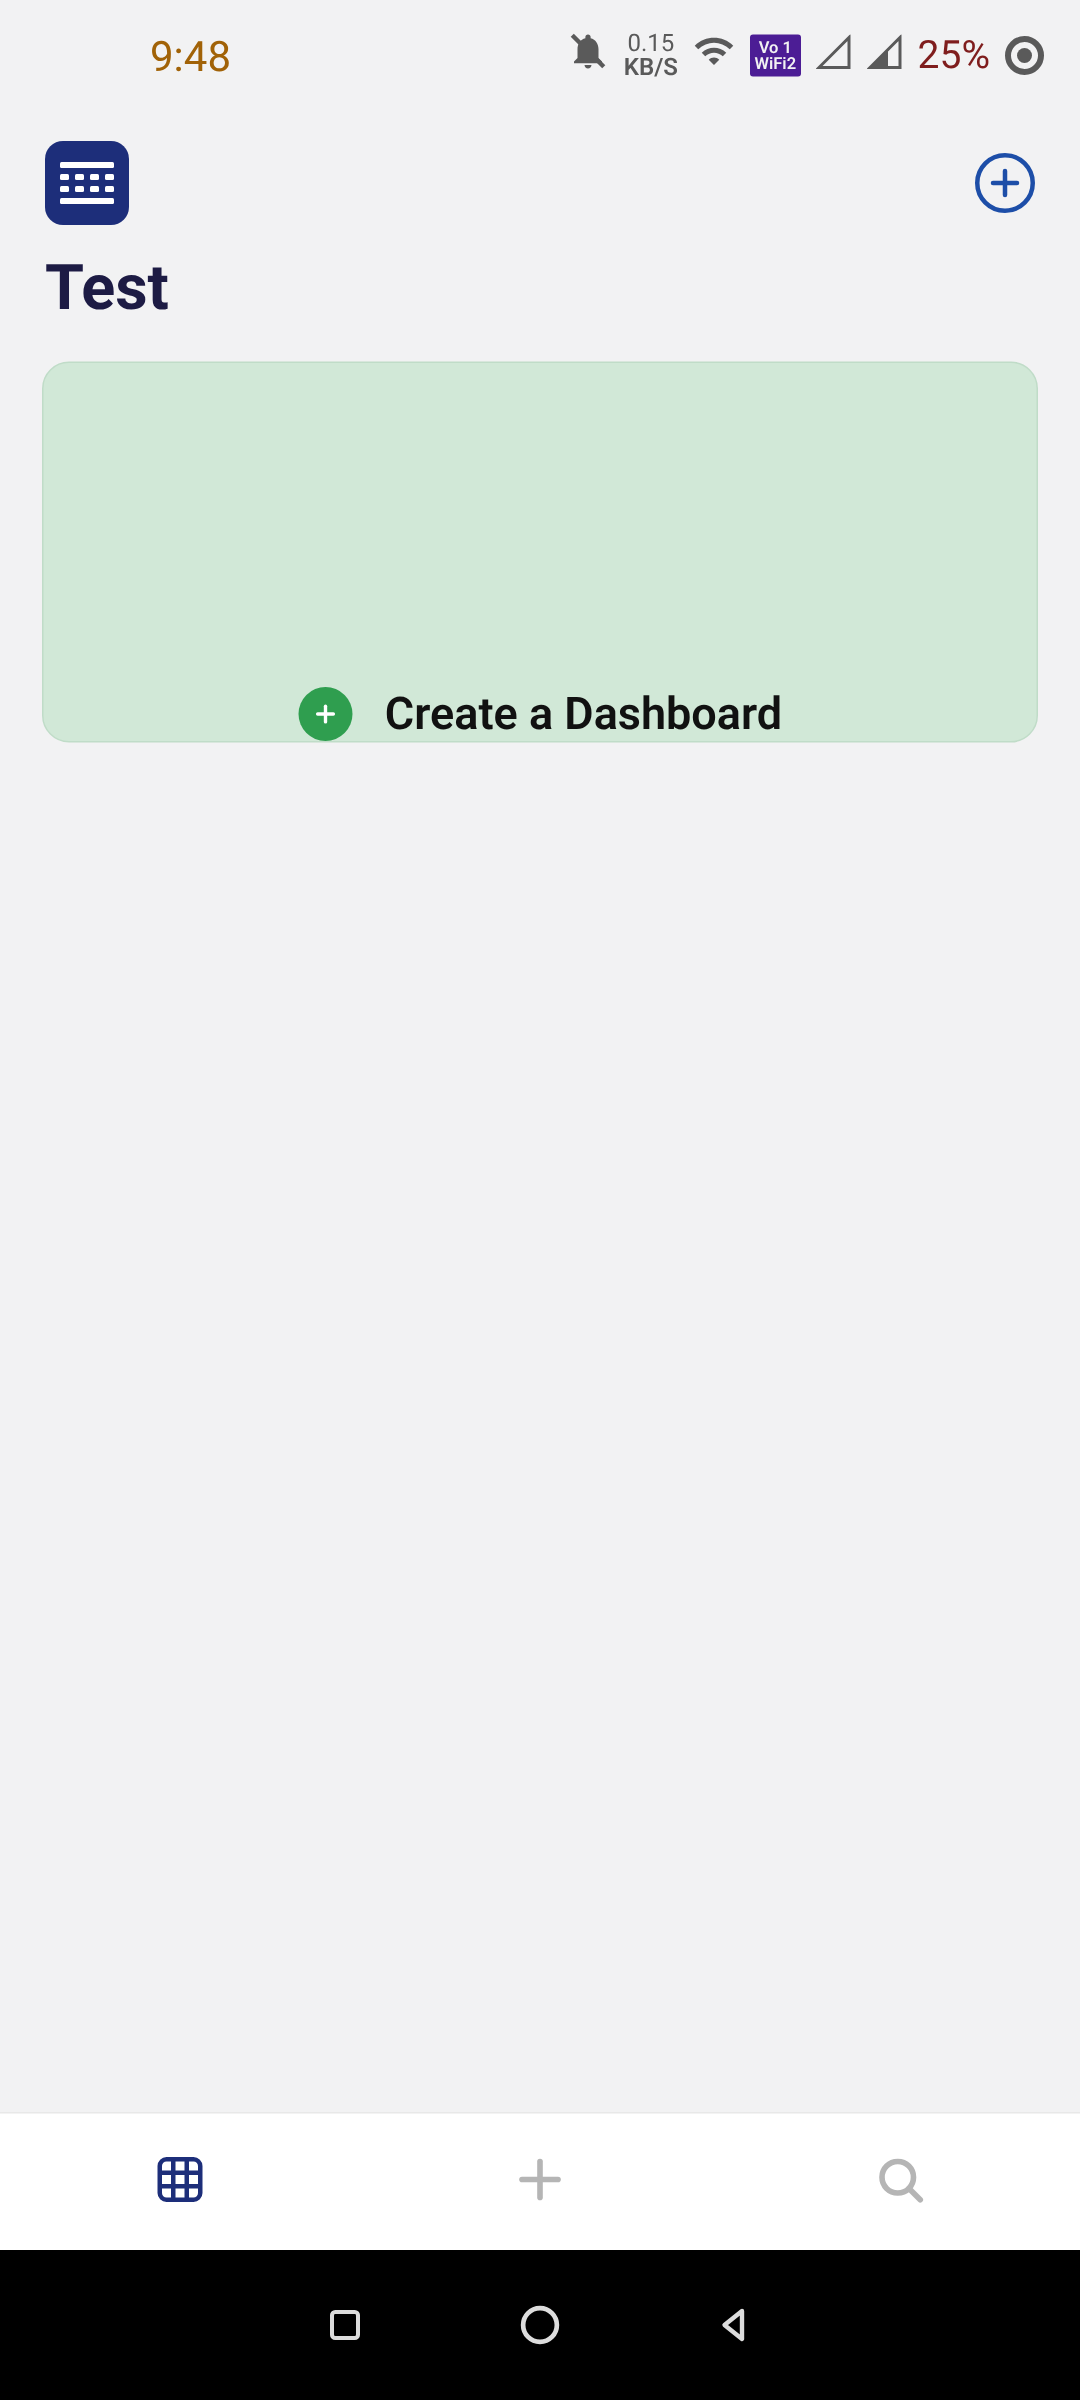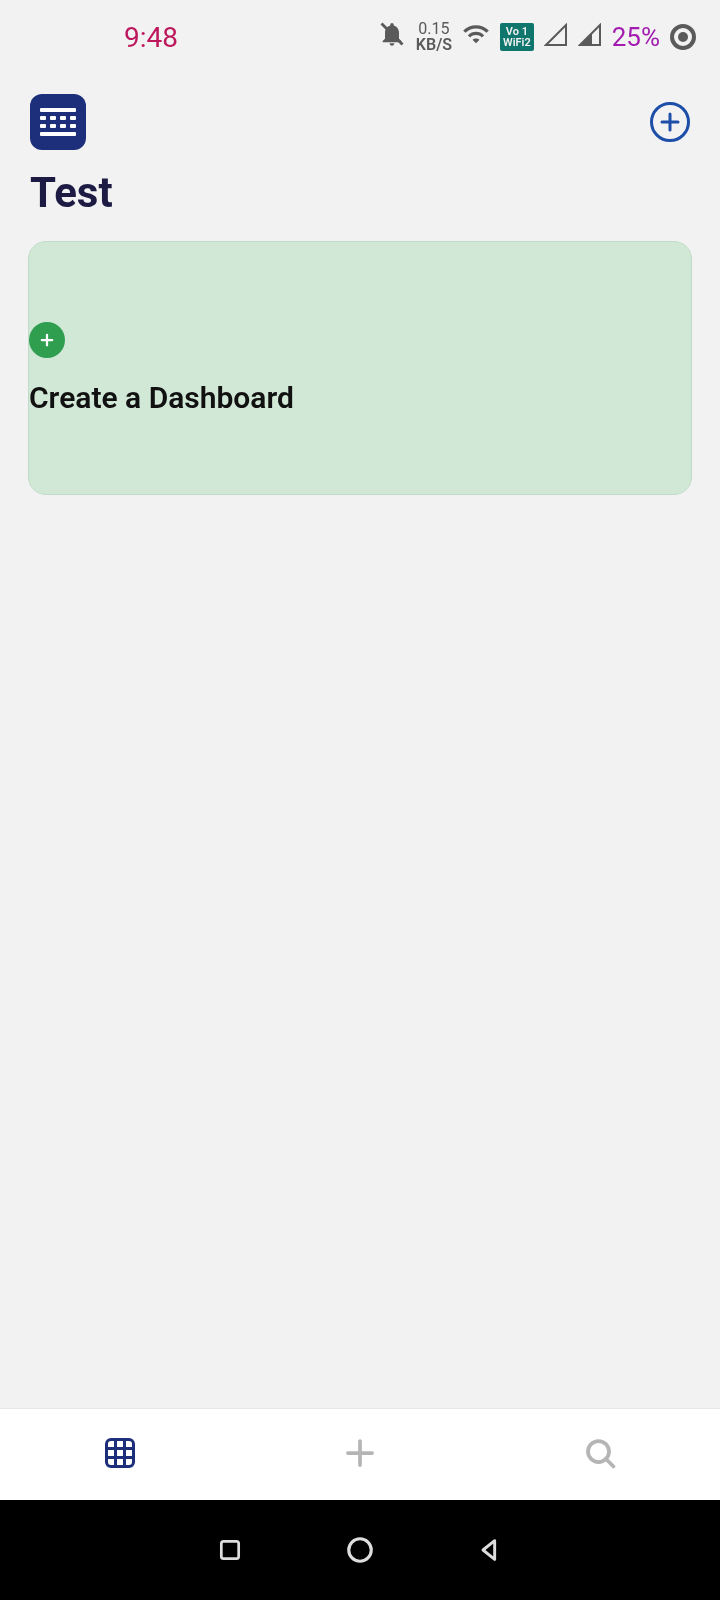--- a/index.html
+++ b/index.html
@@ -13,53 +13,53 @@
     }
     .status-bar {
       height: 74px;
       display: flex;
       align-items: center;
       padding: 0 24px;
       color: #5a5a5a;
       font-size: 28px;
     }
     .status-time {
-      margin-left: 100px;
-      color: #be185d;
+      margin-left: 76px;
+      color: #a16207;
       font-weight: 400;
     }
     .status-right {
       margin-left: auto;
       display: flex;
       align-items: center;
       gap: 10px;
     }
     .kbs {
       display: flex;
       flex-direction: column;
       align-items: center;
       font-size: 14px;
       line-height: 1;
       color: #5a5a5a;
     }
     .kbs-top { font-size: 16px; }
     .kbs-bot { font-size: 16px; font-weight: 600; }
     .vowifi {
-      background: #0f766e;
+      background: #4c1d95;
       color: #f2f2f3;
       font-size: 11px;
       line-height: 1;
       padding: 3px 3px;
       border-radius: 2px;
       display: flex;
       flex-direction: column;
       align-items: center;
       font-weight: 600;
     }
-    .battery-text { font-size: 26px; color: #a21caf; }
+    .battery-text { font-size: 26px; color: #7f1d1d; }
     .ring-icon {
       width: 26px;
       height: 26px;
       border: 4px solid #5a5a5a;
       border-radius: 50%;
       display: flex;
       align-items: center;
       justify-content: center;
     }
     .ring-icon::after {
@@ -100,22 +100,21 @@
       color: #1d1b44;
       padding: 18px 30px 24px 30px;
     }
     .card {
       margin: 0 28px;
       background: #d1e8d7;
       border: 1px solid #c0dcc8;
       border-radius: 18px;
       height: 254px;
       display: flex;
-      flex-direction: column;
-      align-items: flex-start;
+      align-items: flex-end;
       justify-content: center;
       gap: 22px;
     }
     .card-plus {
       width: 36px;
       height: 36px;
       background: #2f9e4f;
       border-radius: 50%;
       display: flex;
       align-items: center;

